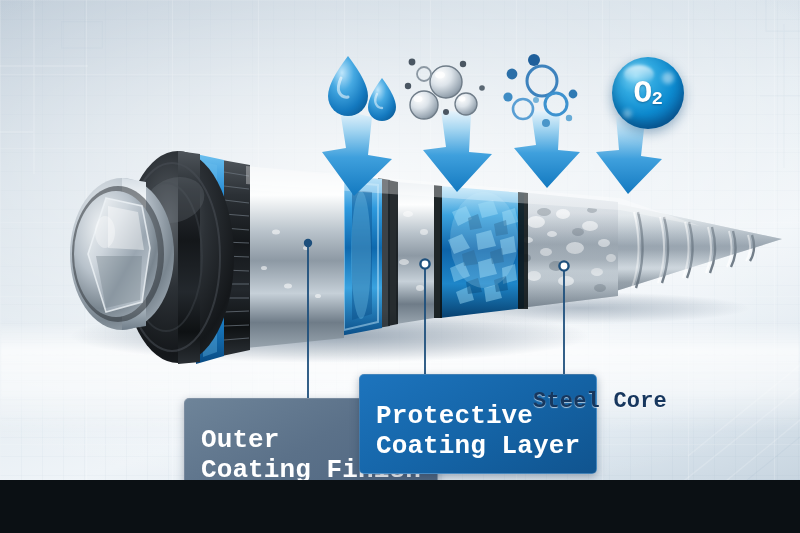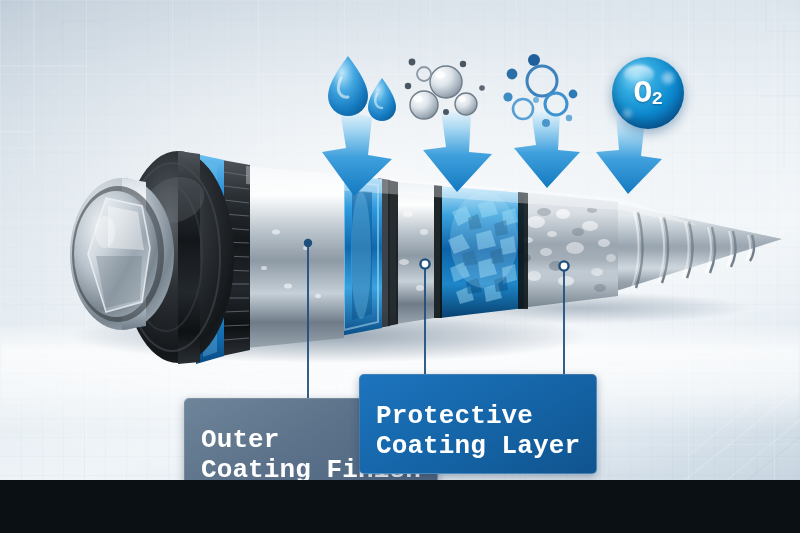--- a/index.html
+++ b/index.html
@@ -469,14 +469,15 @@
     <span class="spot2"></span>
     <span class="o2txt"><span>O</span><sub>2</sub></span>
   </div>
 
   <div id="callout-outer" class="callout">Outer
 Coating Finish</div>
 
   <div id="callout-coating" class="callout">Protective
 Coating Layer</div>
 
+  <div class="plain-label">Steel Core</div>
 
 </div>
 
 </body></html>

